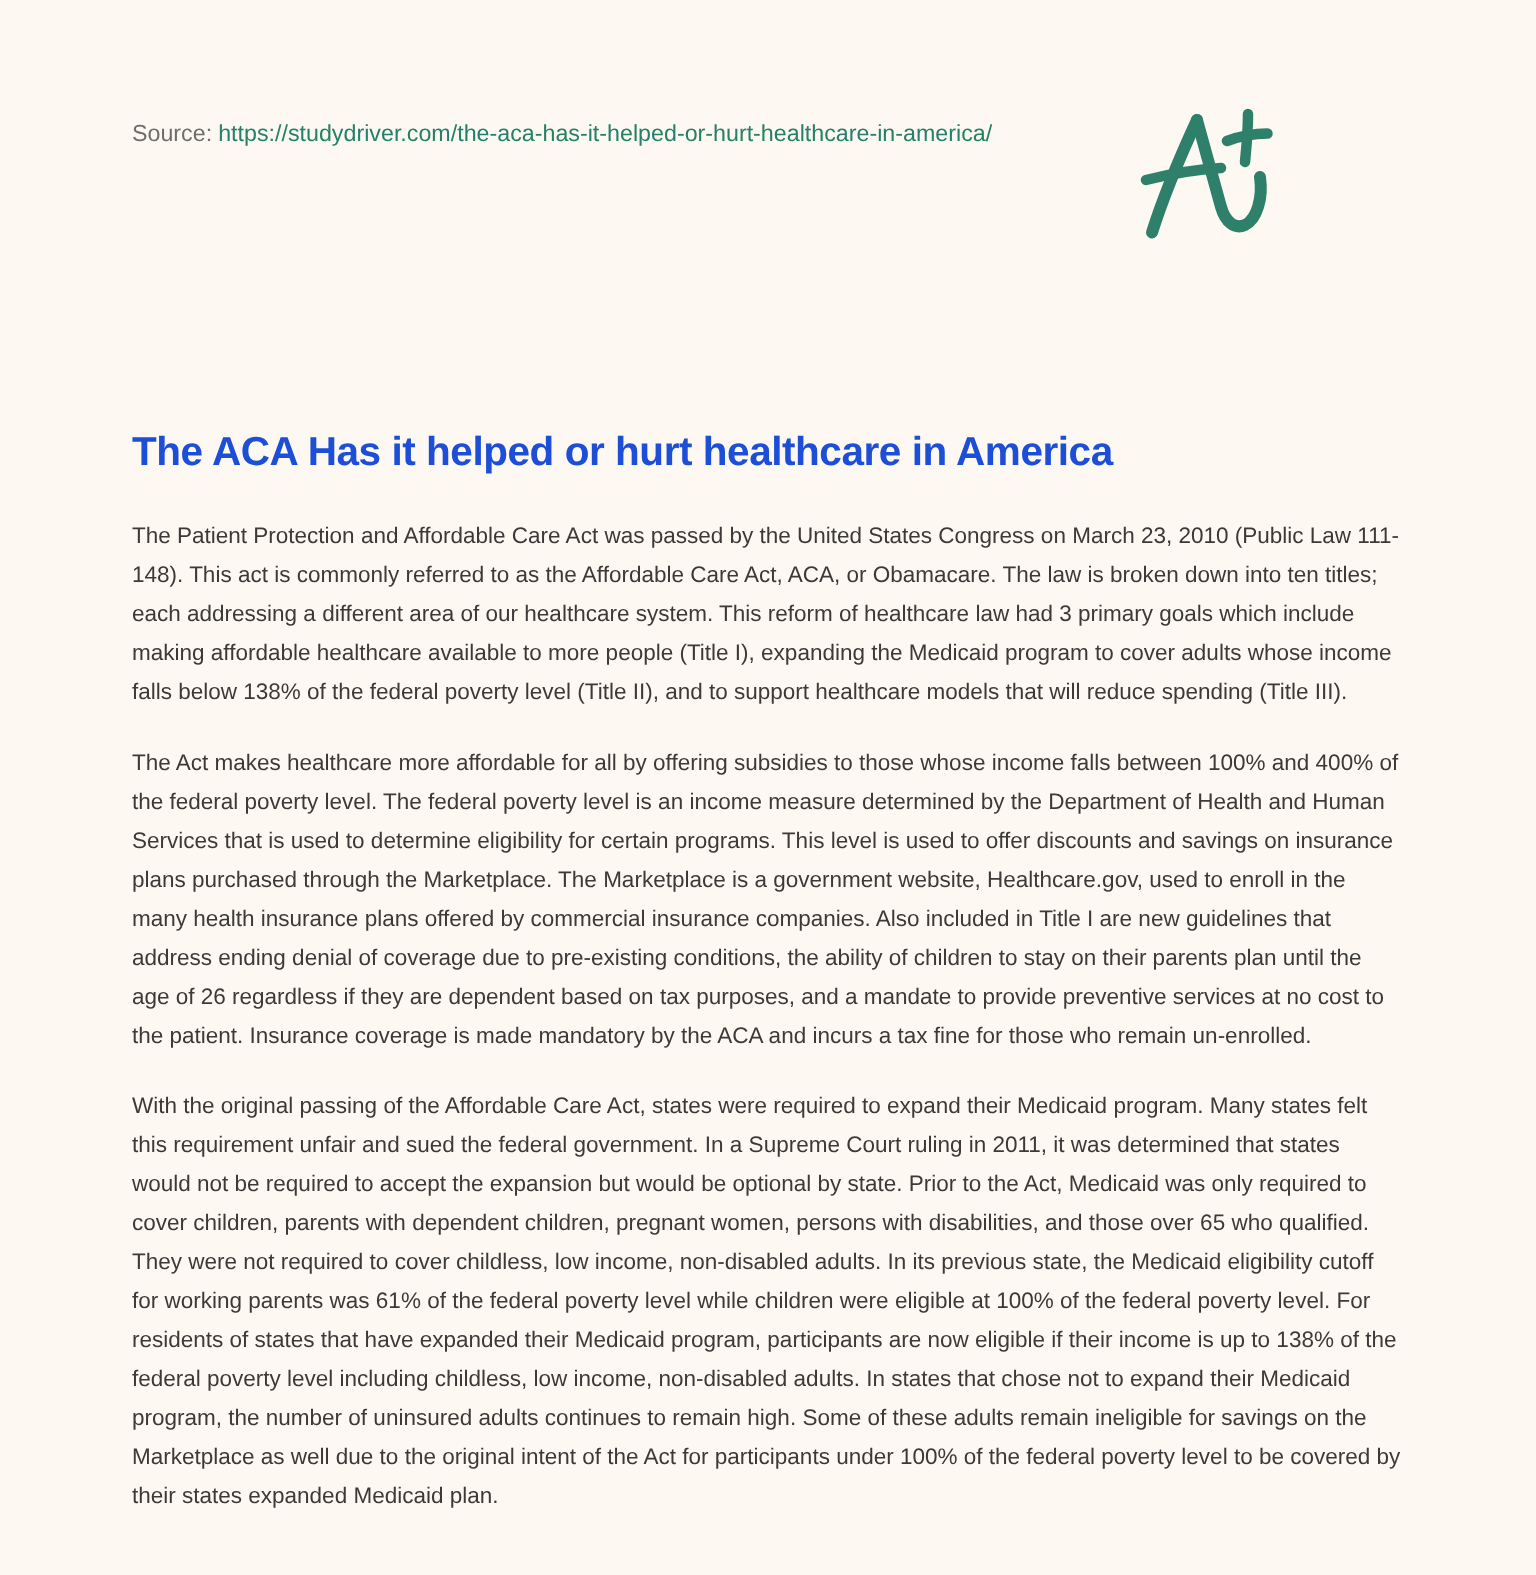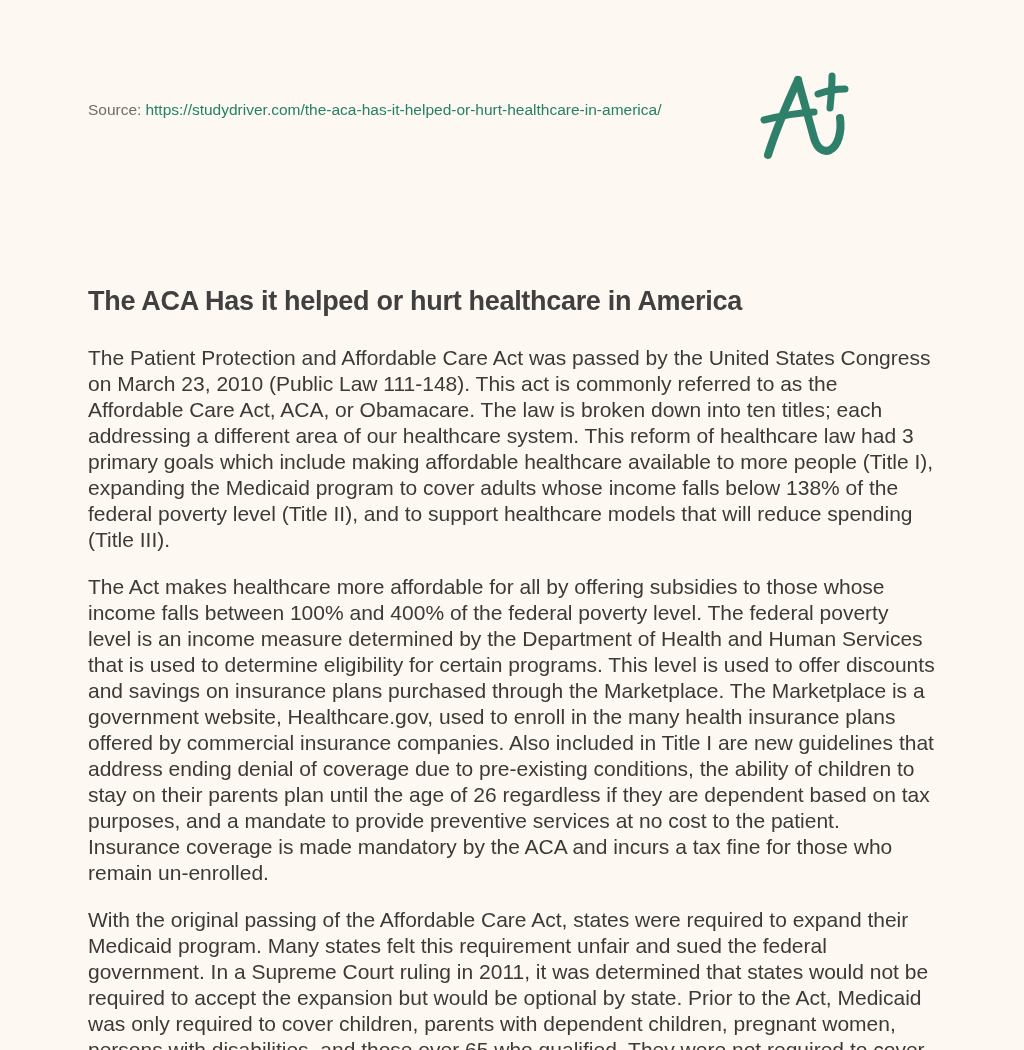--- a/index.html
+++ b/index.html
@@ -33,21 +33,21 @@
   .essay-by {
     font-size: 22px;
     font-weight: bold;
     color: #2f2f2f;
     letter-spacing: -0.2px;
     line-height: 1.25;
     margin: 0;
   }
 
   .source-row {
-    margin-top: 32px;
+    margin-top: 12px;
     font-size: 15.5px;
     line-height: 1.3;
     white-space: nowrap;
   }
 
   .source-label {
     color: #6e6e6e;
   }
 
   .source-link {
@@ -64,34 +64,34 @@
     width: 110px;
     height: 110px;
     display: block;
   }
 
   
   .doc-title {
     margin: 96px 0 0 0;
     font-size: 27px;
     font-weight: bold;
-    color: #404040;
+    color: #1d4ed8;
     letter-spacing: -0.3px;
     line-height: 1.3;
   }
 
   
   .body-copy {
     margin-top: 26px;
     max-width: 852px;
   }
 
   .body-copy p {
     margin: 0 0 21px 0;
-    font-size: 21px;
+    font-size: 15px;
     line-height: 26px;
     color: #3c3a38;
     text-align: left;
   }
 
   .body-copy p:last-child {
     margin-bottom: 0;
   }
 </style>
 </head>

